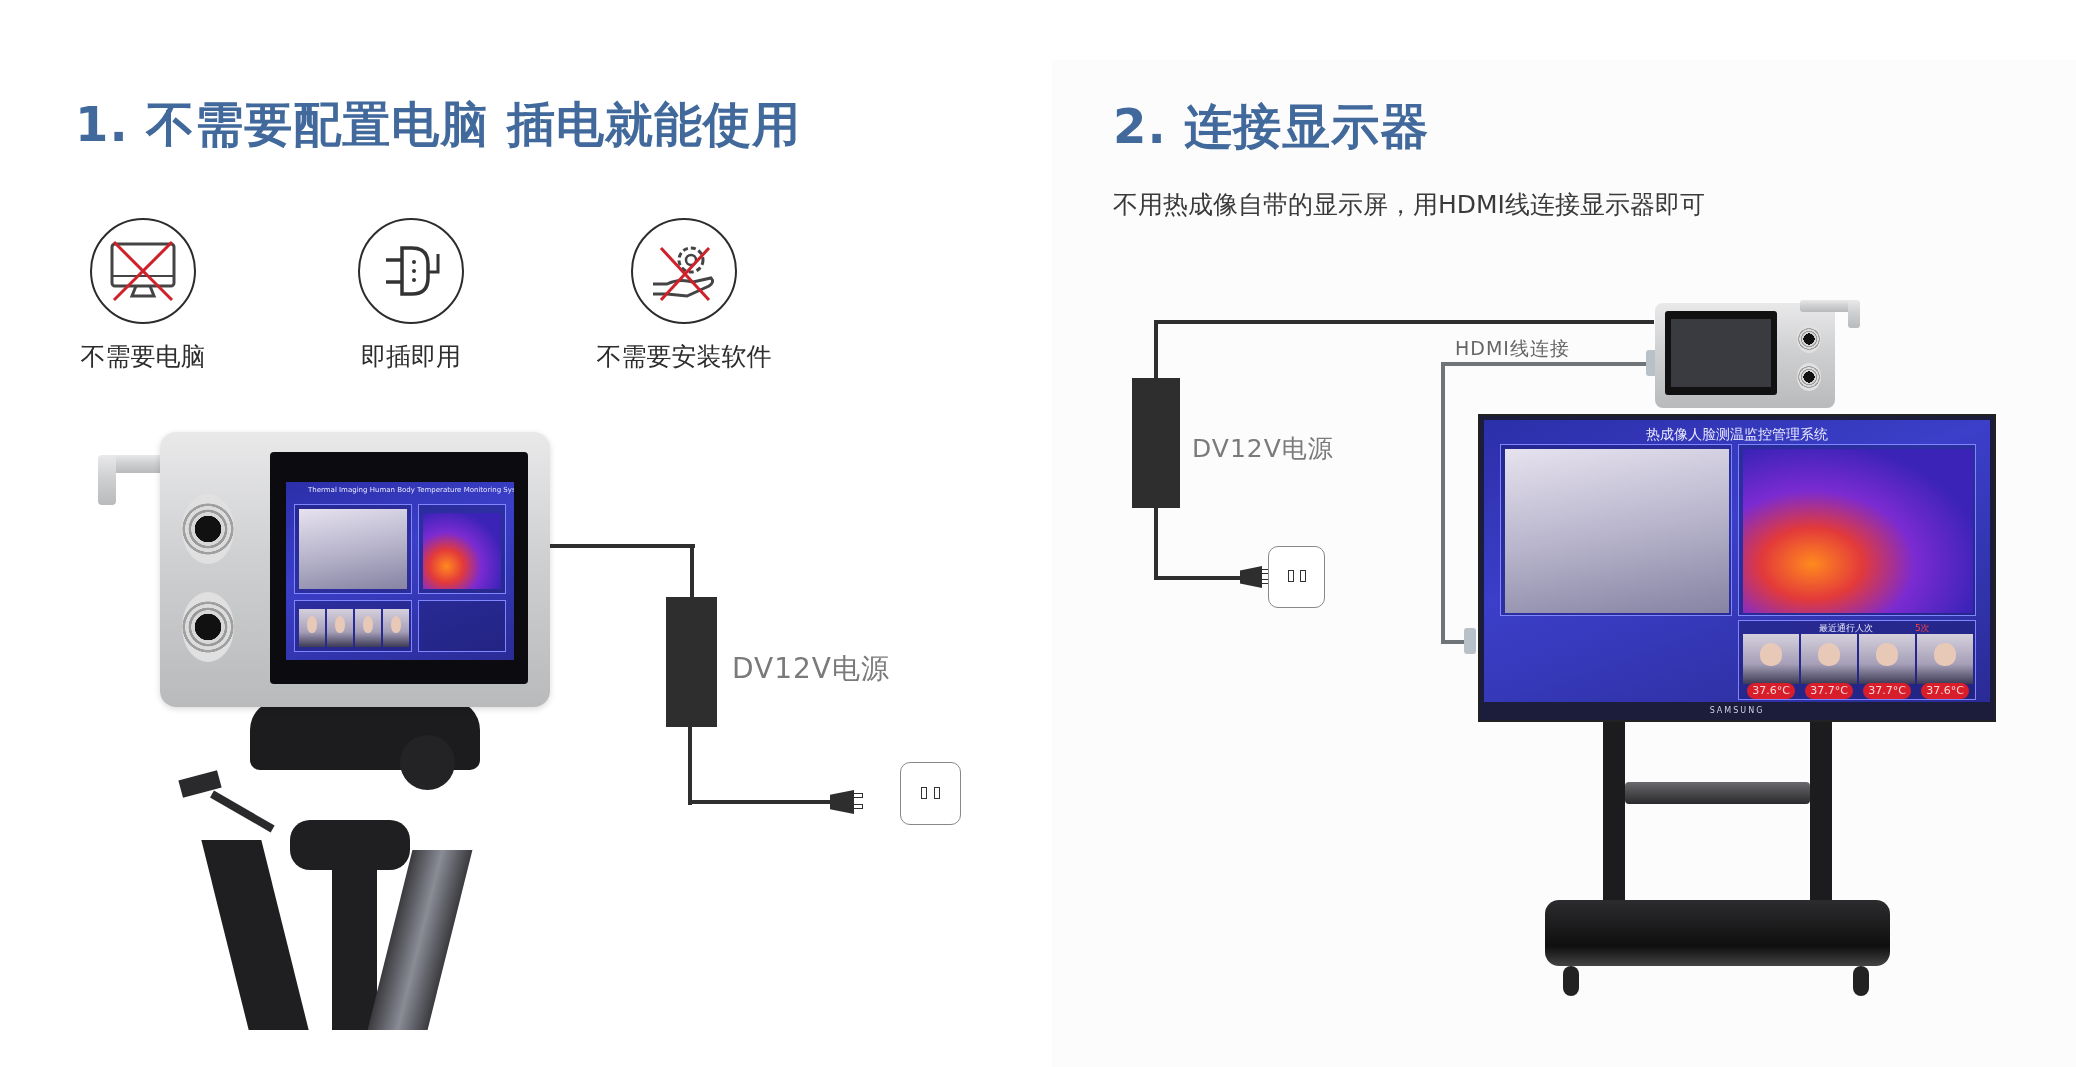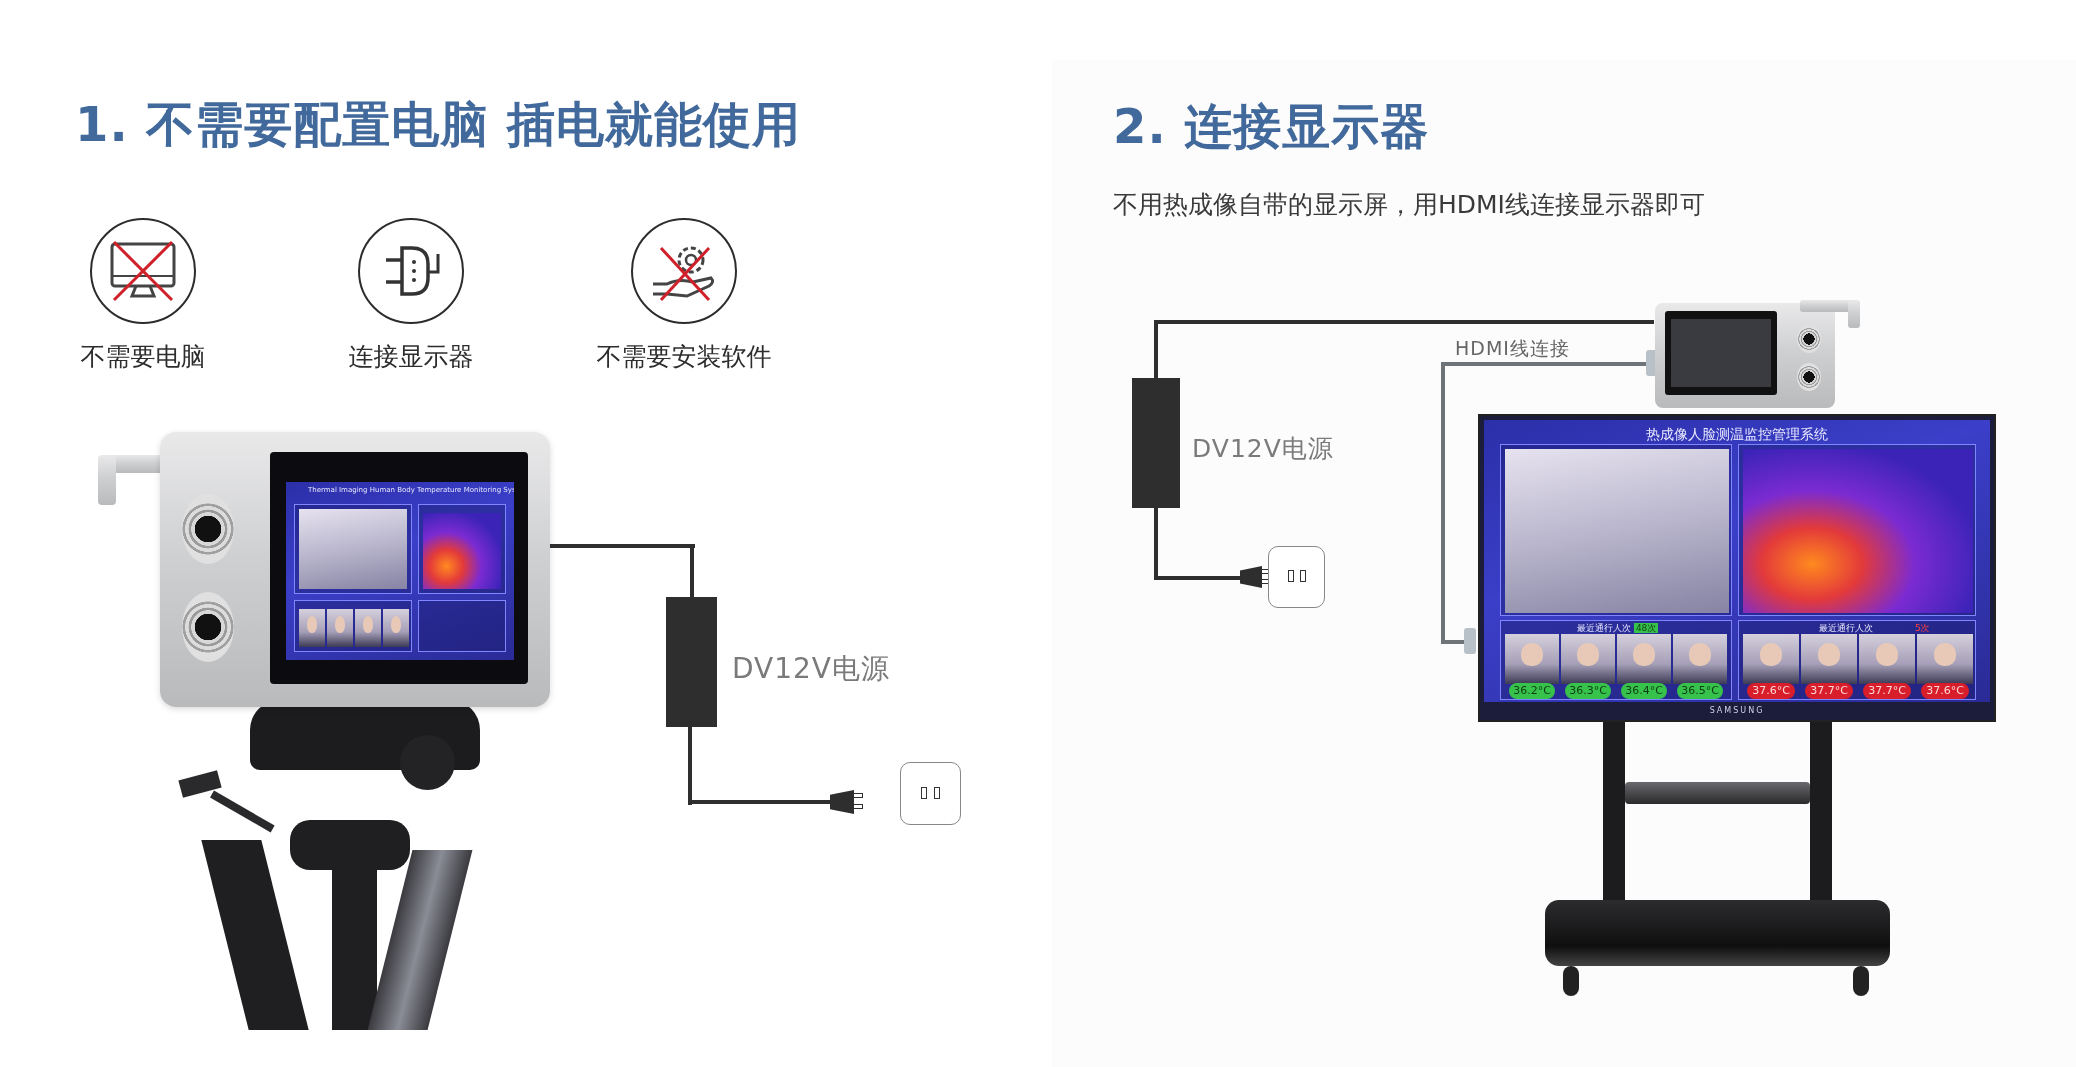--- a/index.html
+++ b/index.html
@@ -61,21 +61,21 @@
     <svg width="106" height="106" viewBox="0 0 106 106" style="position:absolute;left:-2.5px;top:-2.5px;">
       <path d="M44 30 L44 76 L54 76 Q70 76 70 60 L70 46 Q70 30 54 30 Z" fill="none" stroke="#333" stroke-width="3.5"></path>
       <line x1="28" y1="42" x2="44" y2="42" stroke="#333" stroke-width="3.5"></line>
       <line x1="28" y1="64" x2="44" y2="64" stroke="#333" stroke-width="3.5"></line>
       <circle cx="56" cy="44" r="2" fill="#333"></circle>
         <circle cx="56" cy="53" r="2" fill="#333"></circle>
         <circle cx="56" cy="62" r="2" fill="#333"></circle>
       <path d="M70 54 L80 54 L80 36" fill="none" stroke="#333" stroke-width="3"></path>
     </svg>
   </div>
-  <div class="label">连接显示器</div>
+  <div class="label">即插即用</div>
 </div>
 
 <div class="abs feature" style="left:569px; top:218px;">
   <div class="circle">
     <svg width="106" height="106" viewBox="0 0 106 106" style="position:absolute;left:-2.5px;top:-2.5px;">
       <circle cx="60" cy="42" r="12" fill="none" stroke="#444" stroke-width="3" stroke-dasharray="5 3"></circle>
       <circle cx="60" cy="42" r="5" fill="none" stroke="#444" stroke-width="2.5"></circle>
       <path d="M22 66 L36 66 Q48 60 62 64 L80 60 Q84 64 78 68 L56 78 L36 76 L22 76" fill="none" stroke="#444" stroke-width="3"></path>
       <line x1="30" y1="30" x2="78" y2="82" stroke="#d0202a" stroke-width="3"></line>
       <line x1="78" y1="30" x2="30" y2="82" stroke="#d0202a" stroke-width="3"></line>
@@ -168,34 +168,20 @@
 
 <div class="abs" style="left:1478px; top:414px; width:518px; height:308px; background:#1b1d3a; border:2px solid #222;">
   <div class="abs ui-screen" style="left:4px; top:4px; width:506px; height:282px;">
     <div class="abs tiny" style="left:0; width:506px; text-align:center; top:6px; font-size:14px;">热成像人脸测温监控管理系统</div>
     <div class="panel" style="left:16px; top:24px; width:232px; height:172px;">
       <div class="photo" style="left:4px; top:4px; width:224px; height:164px;"></div>
     </div>
     <div class="panel" style="left:254px; top:24px; width:238px; height:172px;">
       <div class="thermal" style="left:4px; top:4px; width:230px; height:164px;"></div>
     </div>
-    <div class="panel" style="left:16px; top:200px; width:232px; height:80px;">
-      <div class="abs tiny" style="left:76px; top:1px;">
-        <span>最近通行人次</span>
-        <span style="background:#37c24b; color:#0d3d12; padding:0 2px;">48次</span>
-      </div>
-      <div class="face" style="left:4px; top:13px; width:54px; height:50px;"></div>
-      <div class="face" style="left:60px; top:13px; width:54px; height:50px;"></div>
-      <div class="face" style="left:116px; top:13px; width:54px; height:50px;"></div>
-      <div class="face" style="left:172px; top:13px; width:54px; height:50px;"></div>
-      <div class="temp ok" style="left:8px; top:62px; width:46px;">36.2°C</div>
-      <div class="temp ok" style="left:64px; top:62px; width:46px;">36.3°C</div>
-      <div class="temp ok" style="left:120px; top:62px; width:46px;">36.4°C</div>
-      <div class="temp ok" style="left:176px; top:62px; width:46px;">36.5°C</div>
-    </div>
     <div class="panel" style="left:254px; top:200px; width:238px; height:80px;">
       <div class="abs tiny" style="left:80px; top:1px;">
         <span>最近通行人次</span>
         <span style="color:#ff4040;margin-left:39px;">5次</span>
       </div>
       <div class="face" style="left:4px; top:13px; width:56px; height:50px;"></div>
       <div class="face" style="left:62px; top:13px; width:56px; height:50px;"></div>
       <div class="face" style="left:120px; top:13px; width:56px; height:50px;"></div>
       <div class="face" style="left:178px; top:13px; width:56px; height:50px;"></div>
       <div class="temp hot" style="left:8px; top:62px; width:48px;">37.6°C</div>

